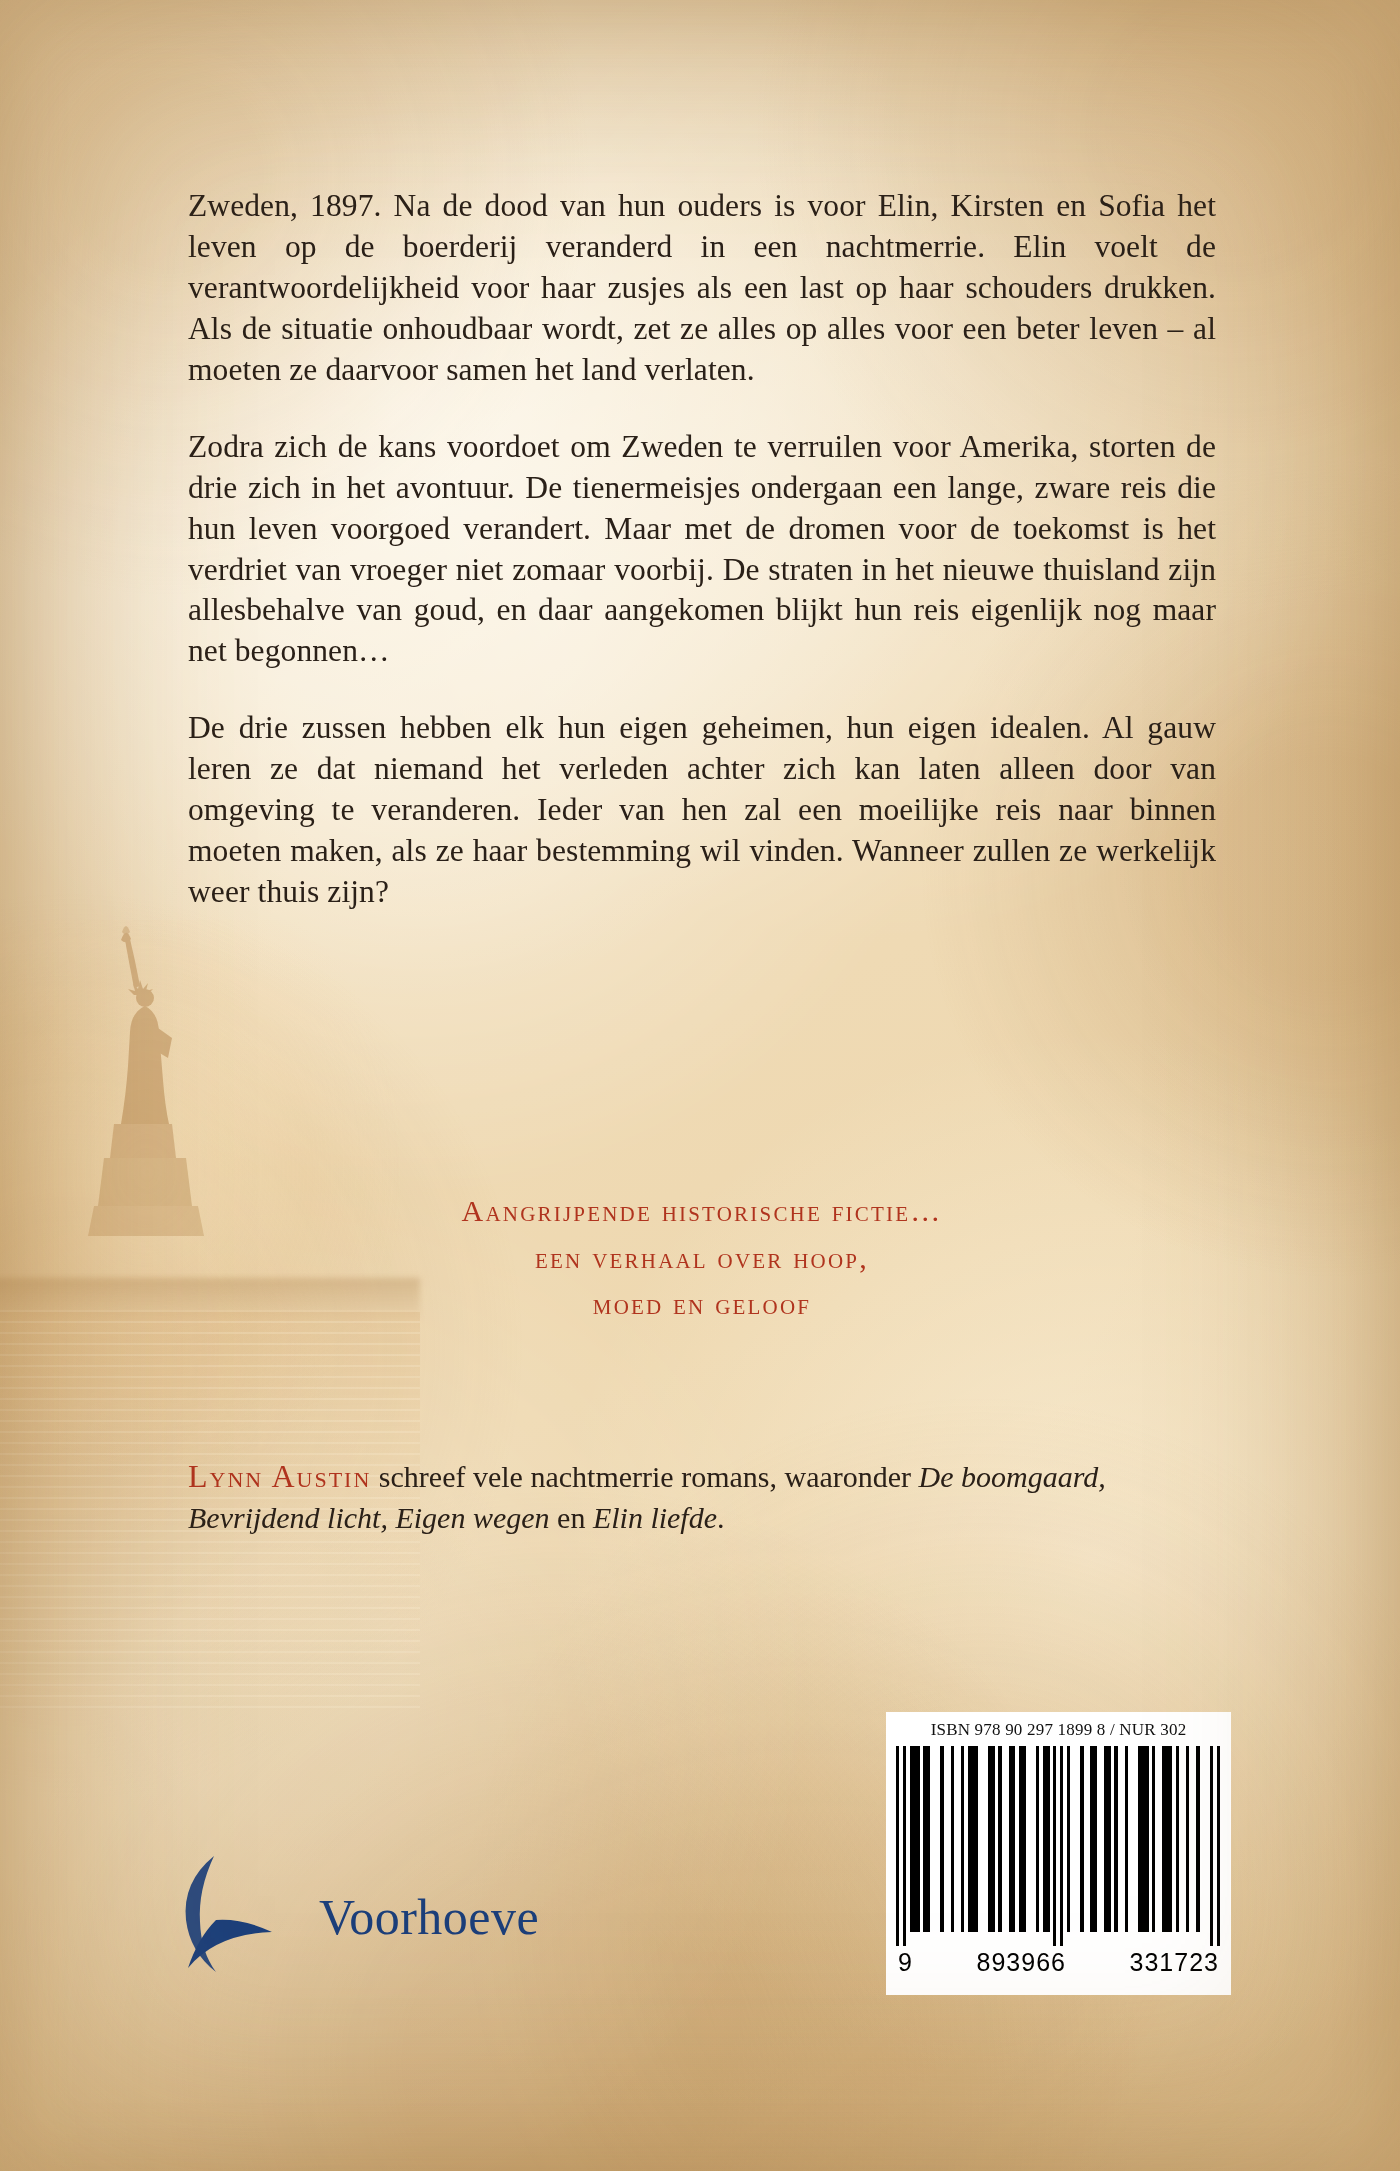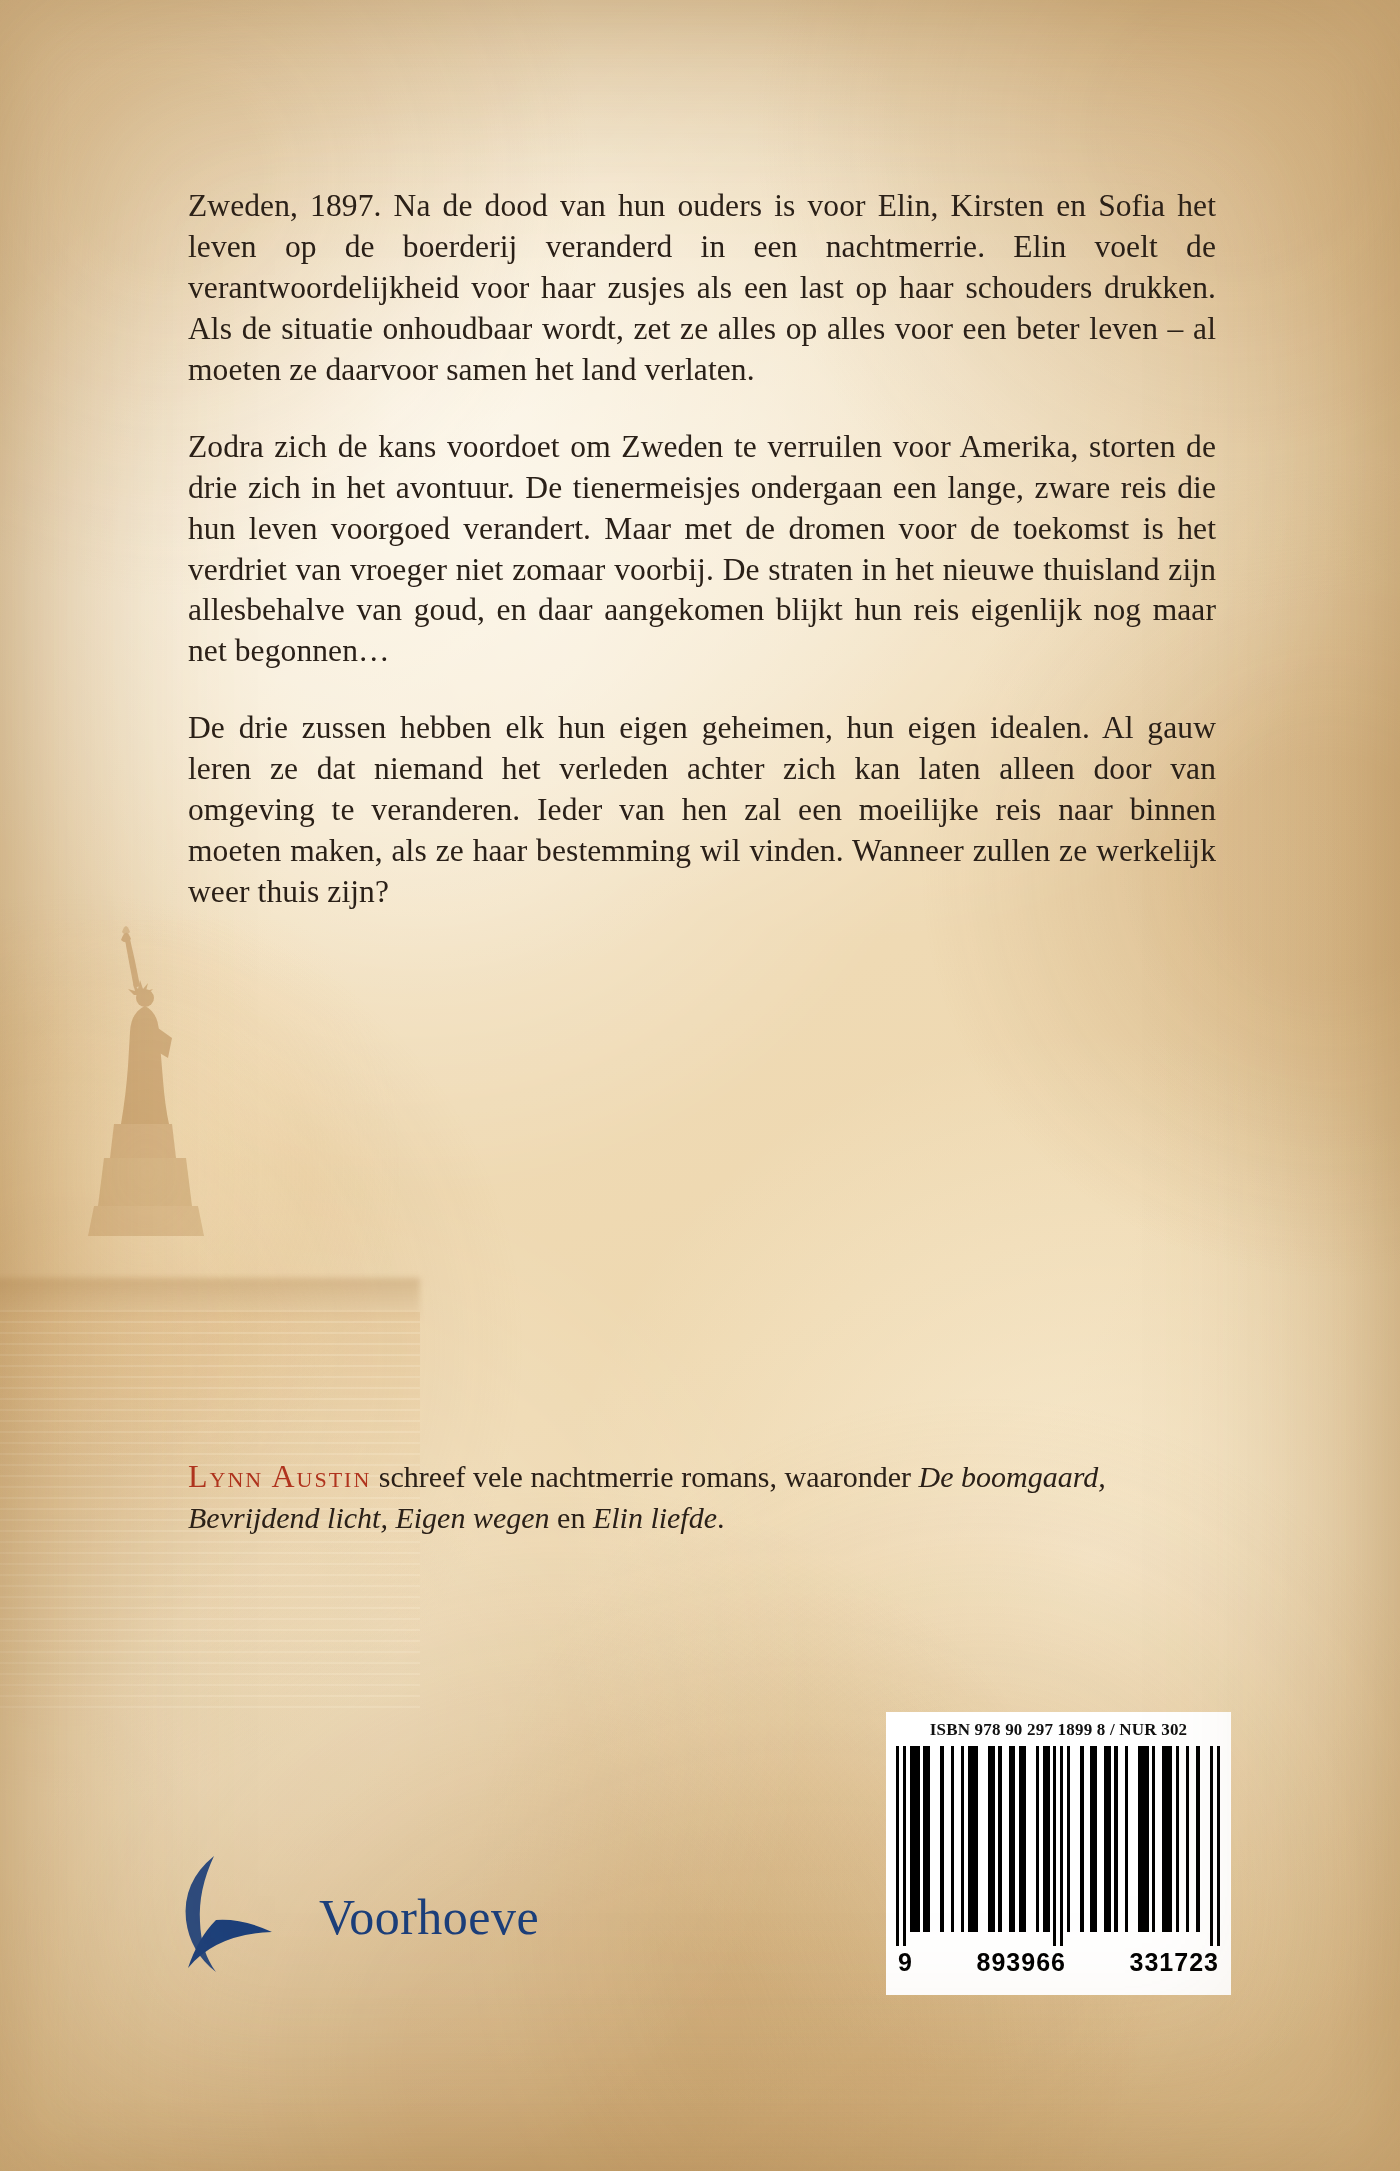--- a/index.html
+++ b/index.html
@@ -160,21 +160,20 @@
   
   .barcode-box {
     position: absolute;
     left: 886px;
     top: 1712px;
     width: 345px;
     height: 283px;
     background: #ffffff;
     padding: 8px 10px 0 10px;
     box-sizing: border-box;
-    font-weight: bold;
   }
   .isbn-line {
     font-size: 17px;
     color: #111;
     letter-spacing: 0.2px;
     text-align: center;
     margin-bottom: 6px;
     font-family: "Liberation Serif", serif;
   }
   .bars {
@@ -254,20 +253,25 @@
     <div class="shore"></div>
     <div class="water"></div>
   </div>
 
   <div class="copy">
     <p class="para">Zweden, 1897. Na de dood van hun ouders is voor Elin, Kirsten en Sofia het leven op de boerderij veranderd in een nachtmerrie. Elin voelt de verantwoordelijkheid voor haar zusjes als een last op haar schouders drukken. Als de situatie onhoudbaar wordt, zet ze alles op alles voor een beter leven – al moeten ze daarvoor samen het land verlaten.</p>
     <p class="para">Zodra zich de kans voordoet om Zweden te verruilen voor Amerika, storten de drie zich in het avontuur. De tienermeisjes ondergaan een lange, zware reis die hun leven voorgoed verandert. Maar met de dromen voor de toekomst is het verdriet van vroeger niet zomaar voorbij. De straten in het nieuwe thuisland zijn allesbehalve van goud, en daar aangekomen blijkt hun reis eigenlijk nog maar net begonnen…</p>
     <p class="para">De drie zussen hebben elk hun eigen geheimen, hun eigen idealen. Al gauw leren ze dat niemand het verleden achter zich kan laten alleen door van omgeving te veranderen. Ieder van hen zal een moeilijke reis naar binnen moeten maken, als ze haar bestemming wil vinden. Wanneer zullen ze werkelijk weer thuis zijn?</p>
   </div>
 
+  <div class="tagline">
+    <span class="l1">Aangrijpende historische fictie…</span>
+    <span class="l2">een verhaal over hoop,</span>
+    <span class="l3">moed en geloof</span>
+  </div>
 
   <div class="author-note">
     <span class="author-name">Lynn Austin</span><span> schreef vele nachtmerrie romans, waaronder </span><span class="titles">De boomgaard, Bevrijdend licht, Eigen wegen</span><span> en </span><span class="titles">Elin liefde</span><span>.</span>
   </div>
 
   <div class="barcode-box">
     <div class="isbn-line">ISBN 978 90 297 1899 8 / NUR 302</div>
     <div class="bars" id="bars">
         <div class="bar" style="width: 3.42105px; height: 200px;"></div>
         <div class="bar" style="width: 3.42105px; height: 200px; background: transparent;"></div>

